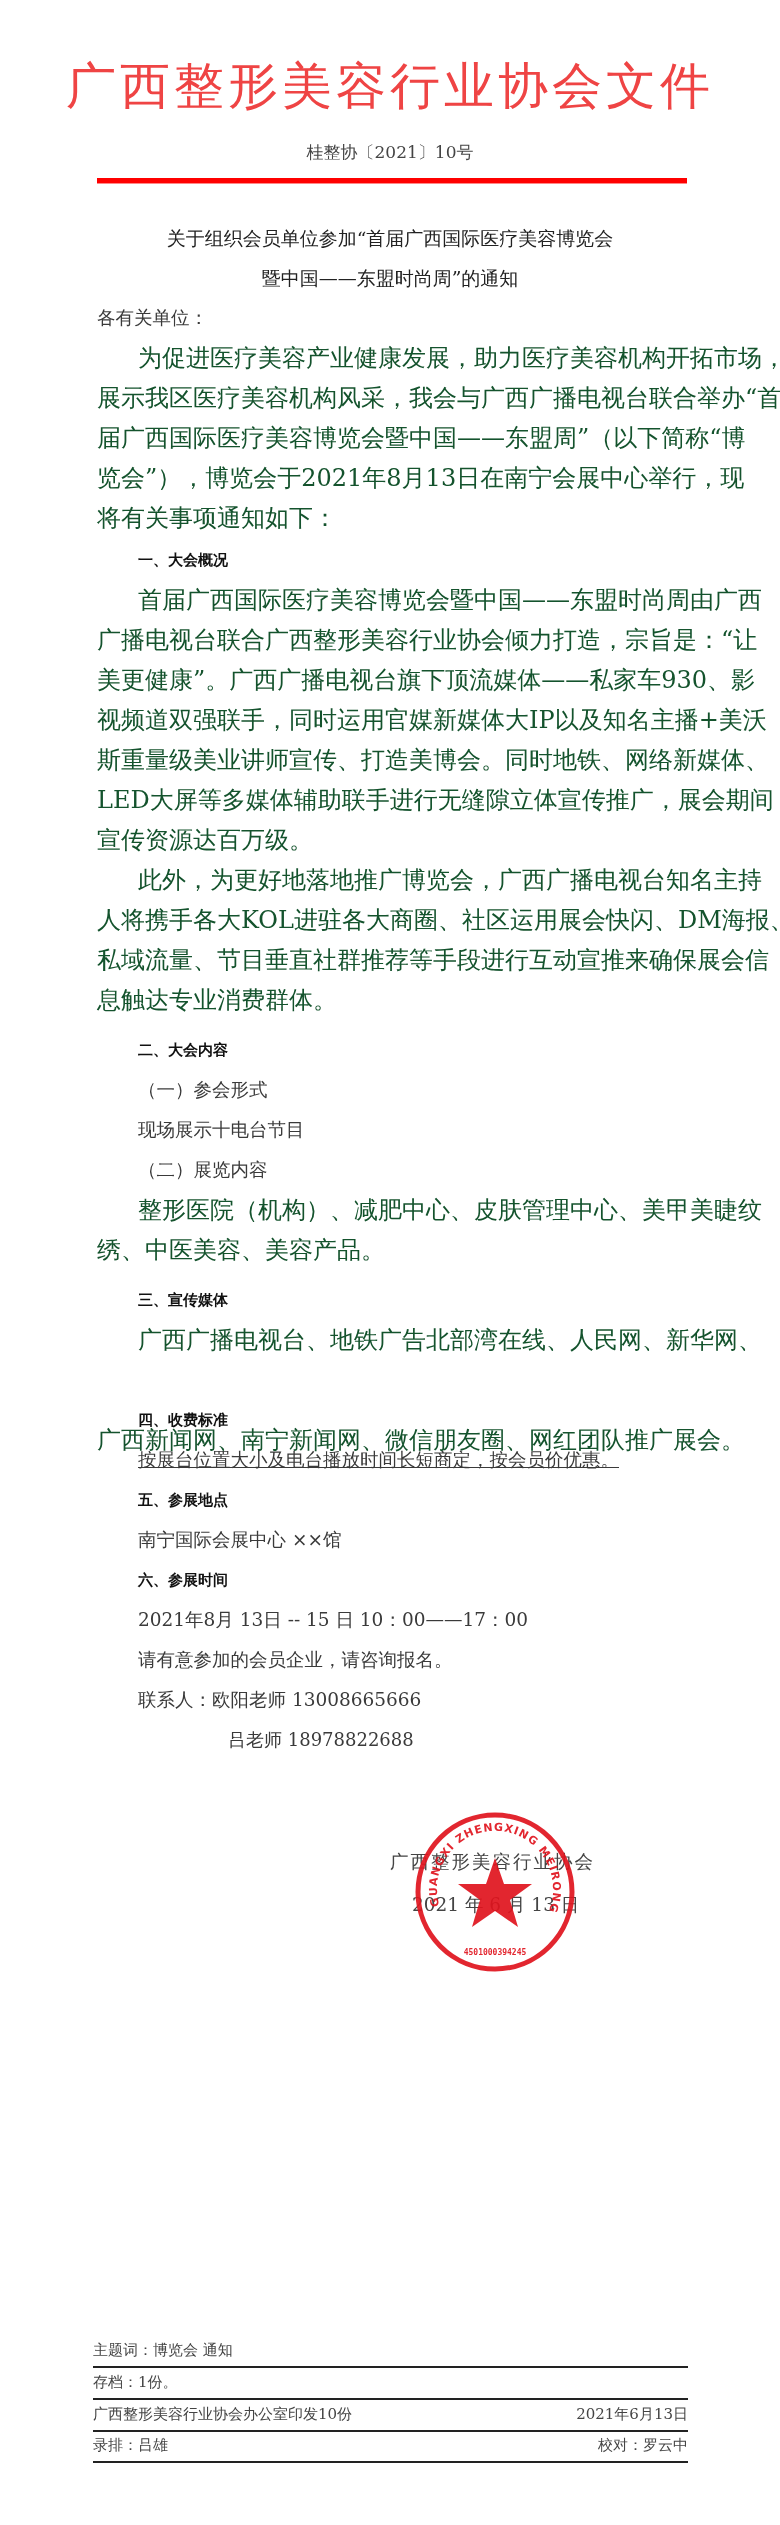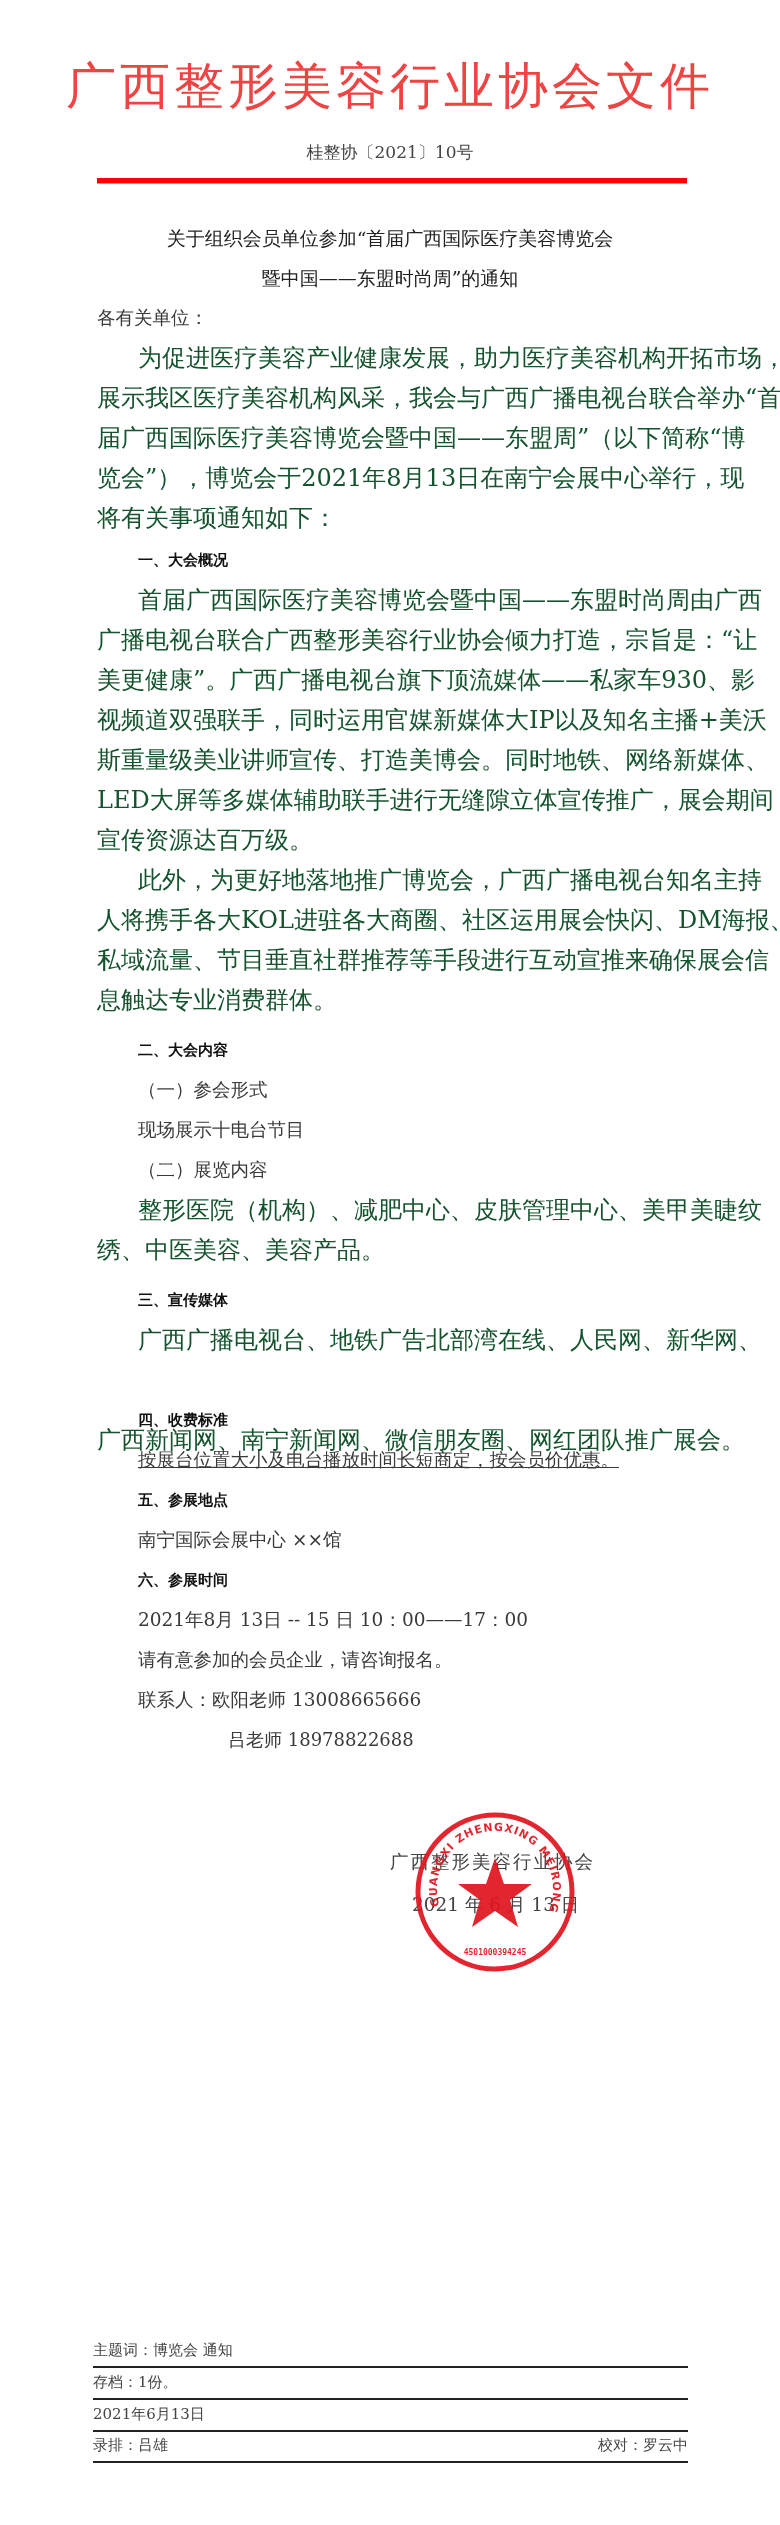--- a/index.html
+++ b/index.html
@@ -92,18 +92,19 @@
   <text x="82" y="145" text-anchor="middle" font-size="8" fill="#e0141e" font-family="DejaVu Sans Mono, monospace" font-weight="bold">4501000394245</text>
 </svg>
 
 <div class="abs foot-row" style="top:2335px;">
   <span>主题词：博览会 通知</span>
 </div>
 <div class="abs foot-row" style="top:2367px;">
   <span>存档：1份。</span>
 </div>
 <div class="abs foot-row" style="top:2399px;">
+  <span>广西整形美容行业协会办公室印发10份</span>
   <span>2021年6月13日</span>
 </div>
 <div class="abs foot-row" style="top:2430px;">
   <span>录排：吕雄</span>
   <span>校对：罗云中</span>
 </div>
 
 </body></html>

